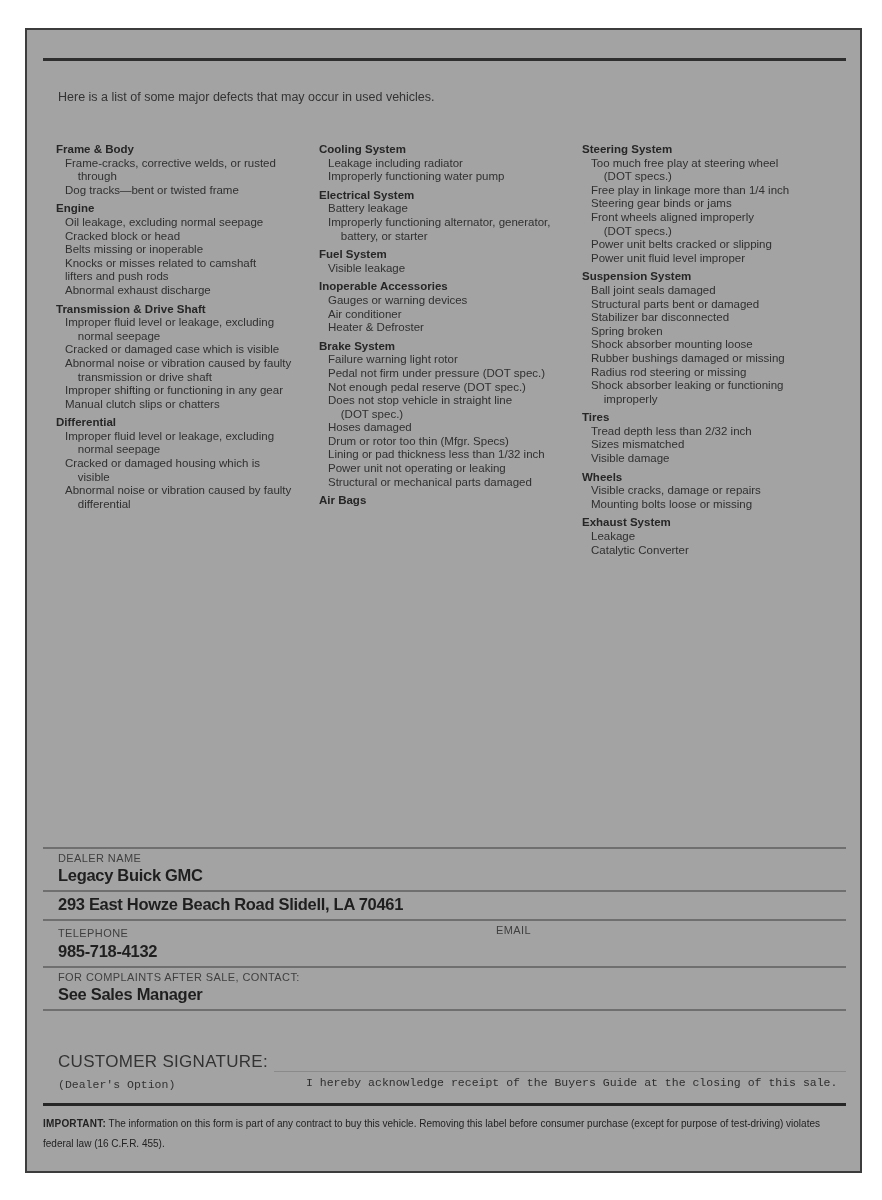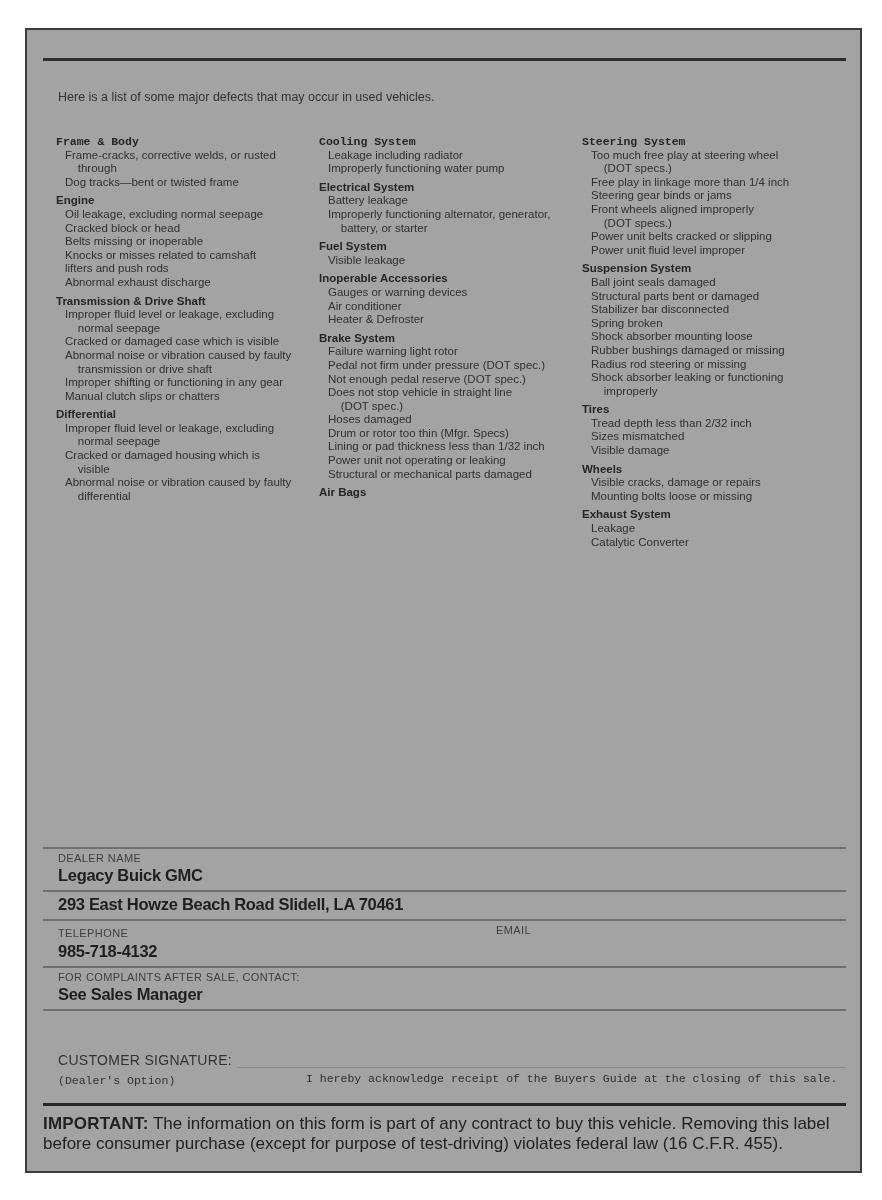--- a/index.html
+++ b/index.html
@@ -29,21 +29,21 @@
   .cols {
     position: absolute; left: 29px; top: 105px; right: 10px;
     display: flex;
   }
   .defect-col { width: 263px; }
   .defect-col:last-child { flex: 1; }
   .defect-heading {
     font-weight: bold; font-size: 11.5px; line-height: 13.6px;
     margin-top: 5px; color: #262626;
   }
-  .defect-heading:first-child { margin-top: 0; font-family: Liberation Mono, monospace; }
+  .defect-heading:first-child { margin-top: 8px; }
   .defect-item {
     font-size: 11.5px; line-height: 13.6px;
     padding-left: 9px;
     white-space: pre-wrap;
     color: #303030;
   }
   
   .dealer {
     position: absolute; left: 16px; right: 14px; top: 817px;
     border-bottom: 2px solid #6f6f6f;
@@ -59,33 +59,33 @@
   }
   .dlabel-email { position: absolute; left: 393px; top: 0; margin-left: 45px; }
   .dvalue {
     font-size: 16.5px; font-weight: bold; letter-spacing: -0.3px;
     line-height: 21px; color: #1f1f1f; padding-bottom: 1px;
   }
   .drow-tel { min-height: 36px; }
   
   .sig { position: absolute; left: 31px; top: 1022px; right: 14px; }
   .sig-row { display: flex; align-items: flex-end; }
-  .sig-label { font-size: 14px; letter-spacing: 0.3px; color: #333; white-space: nowrap; }
+  .sig-label { font-size: 17px; letter-spacing: 0.3px; color: #333; white-space: nowrap; }
   .sig-line { flex: 1; border-bottom: 1.5px solid #8a8a8a; margin-left: 6px; height: 13px; }
   .sig-sub { position: relative; margin-top: 3px; height: 16px; font-family: Liberation Mono, monospace; }
   .sig-sublabel { font-size: 11.5px; color: #333; }
   .ack { position: absolute; left: 248px; top: 1px; font-size: 11.5px; color: #2e2e2e; }
   
   .imp-rule {
     position: absolute; left: 16px; right: 14px; top: 1073px;
     height: 3px; background: #262626;
   }
   .imp {
     position: absolute; left: 16px; right: 14px; top: 1084px;
-    font-size: 17px; line-height: 19.5px; color: #222;
+    font-size: 10px; line-height: 19.5px; color: #222;
   }
   .imp b { letter-spacing: 0.2px; }
 </style>
 </head>
 <body>
 
 <div class="sheet">
 
   <div class="rule-top"></div>
 

